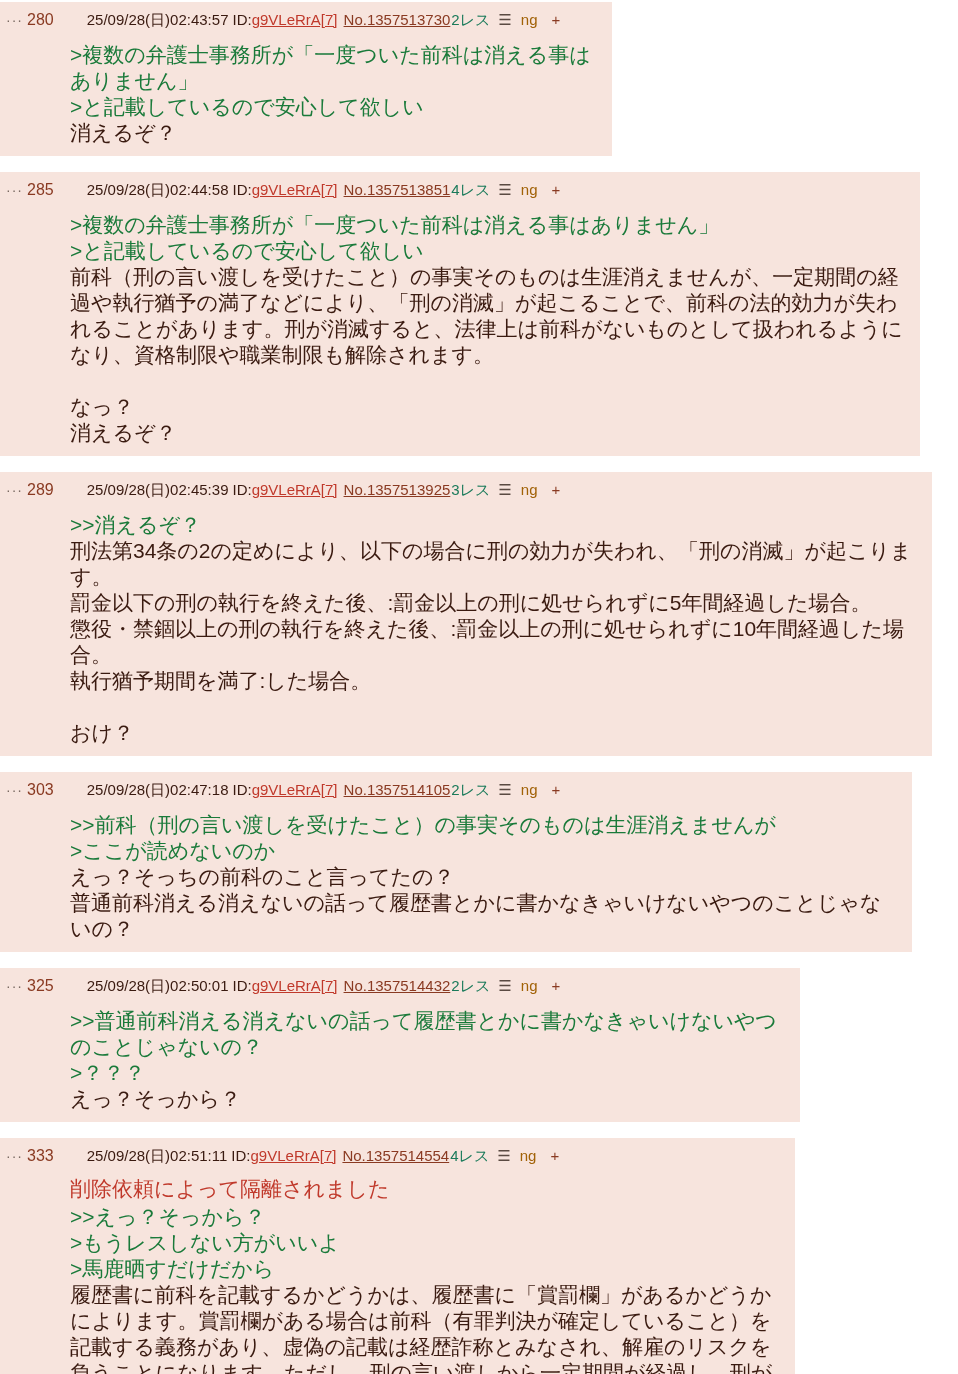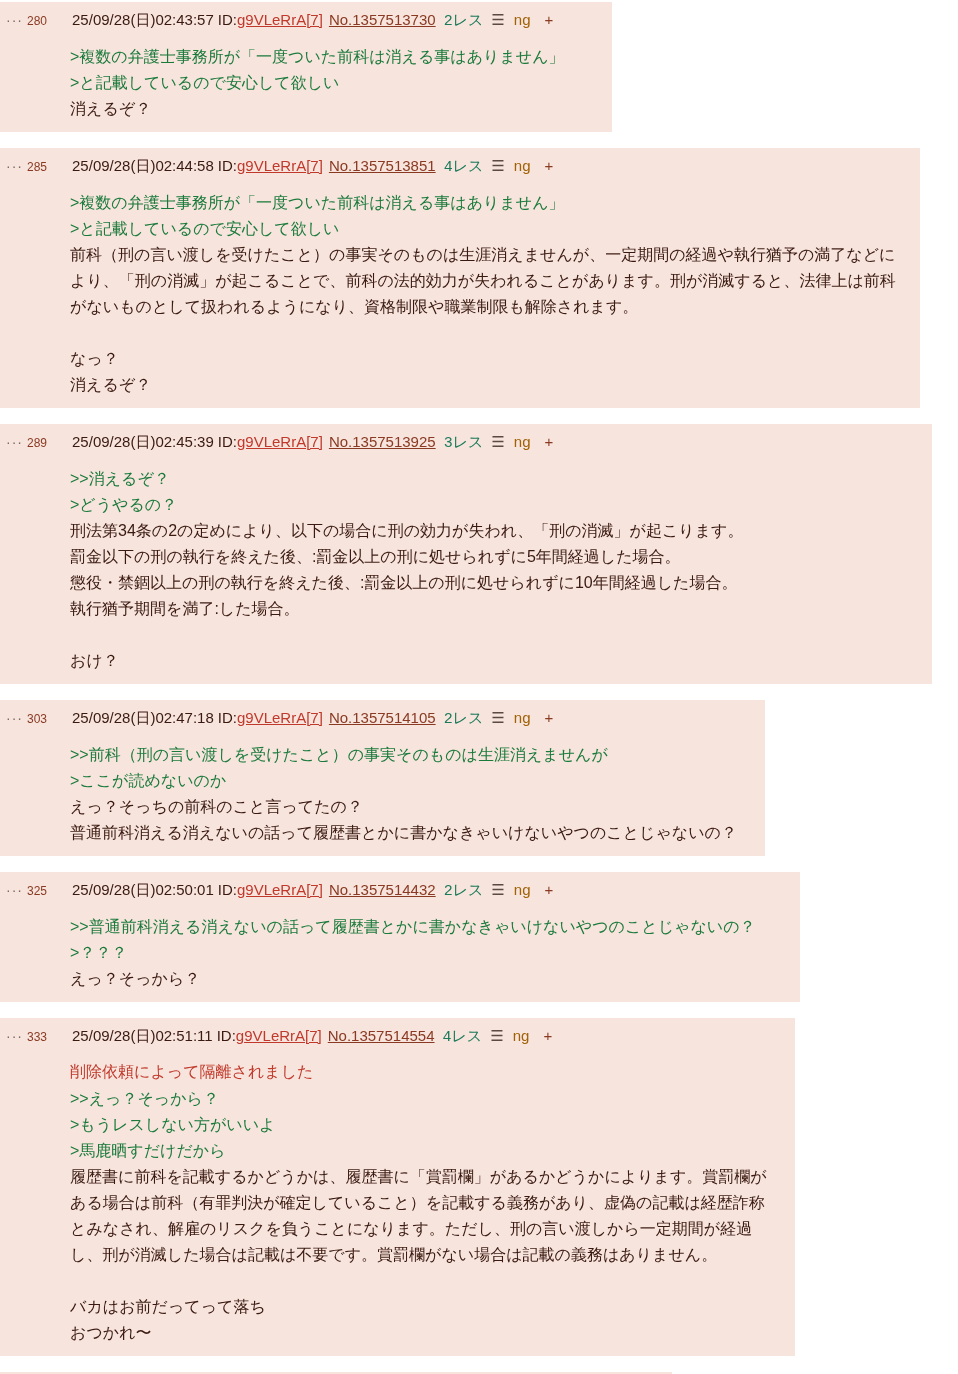--- a/index.html
+++ b/index.html
@@ -36,22 +36,22 @@
     color: #3a1a10;
   }
   .hdr-dots {
     color: #7a6a62;
     letter-spacing: 1px;
     font-size: 14px;
     margin-right: 4px;
   }
   .hdr-num {
     color: #8a3a22;
-    font-size: 12px;
-    margin-right: 6px;
+    font-size: 16px;
+    margin-right: 14px;
   }
   .hdr-date {
     color: #3a1a10;
     margin-right: 4px;
     margin-left: 19px;
   }
   .hdr-idlabel {
     color: #3a1a10;
   }
   .hdr-id {
@@ -60,22 +60,21 @@
     cursor: pointer;
   }
   .hdr-no {
     color: #8a3a22;
     text-decoration: underline;
     margin-left: 6px;
     cursor: pointer;
   }
   .hdr-res {
     color: #1a7a5a;
-    margin-left: 8px;
-    font-family: Liberation Mono, monospace;
+    margin-left: 1px;
   }
   .hdr-menu {
     color: #5a4a42;
     margin-left: 8px;
     letter-spacing: -1px;
     cursor: pointer;
   }
   .hdr-ng {
     color: #a16207;
     margin-left: 10px;
@@ -83,21 +82,21 @@
     cursor: pointer;
   }
   .hdr-plus {
     color: #8a3a22;
     margin-left: 14px;
     cursor: pointer;
   }
   .post-body {
     padding: 10px 14px 0 70px;
     line-height: 26px;
-    font-size: 16px;
+    font-size: 21px;
     word-break: break-all;
   }
   .line {
     display: block;
   }
   .quote {
     color: #1a7a3a;
   }
   .plain {
     color: #3a1a10;
@@ -107,21 +106,21 @@
     font-family: Liberation Mono, monospace;
   }
   .blank {
     display: block;
     height: 26px;
   }
   
   .w1 { width: 612px; }
   .w2 { width: 920px; }
   .w3 { width: 932px; }
-  .w4 { width: 765px; }
+  .w4 { width: 912px; }
   .w5 { width: 800px; }
   .w6 { width: 795px; }
   .w7 { width: 672px; }
 </style>
 </head>
 <body>
 
 <div id="page">
 
   
@@ -151,21 +150,20 @@
     </div>
   </div>
 
   
   <div class="post w3">
     <div class="post-header">
       <span class="hdr-dots">···</span><span class="hdr-num">289</span><span class="hdr-date">25/09/28(日)02:45:39</span><span class="hdr-idlabel">ID:</span><span class="hdr-id">g9VLeRrA[7]</span><span class="hdr-no">No.1357513925</span><span class="hdr-res">3レス</span><span class="hdr-menu">☰</span><span class="hdr-ng">ng</span><span class="hdr-plus">+</span>
     </div>
     <div class="post-body">
       <span class="line quote">&gt;&gt;消えるぞ？</span>
-      <span class="line quote">&gt;どうやるの？</span>
       <span class="line plain">刑法第34条の2の定めにより、以下の場合に刑の効力が失われ、「刑の消滅」が起こります。</span>
       <span class="line plain">罰金以下の刑の執行を終えた後、:罰金以上の刑に処せられずに5年間経過した場合。</span>
       <span class="line plain">懲役・禁錮以上の刑の執行を終えた後、:罰金以上の刑に処せられずに10年間経過した場合。</span>
       <span class="line plain">執行猶予期間を満了:した場合。</span>
       <span class="blank"></span>
       <span class="line plain">おけ？</span>
     </div>
   </div>
 
   

